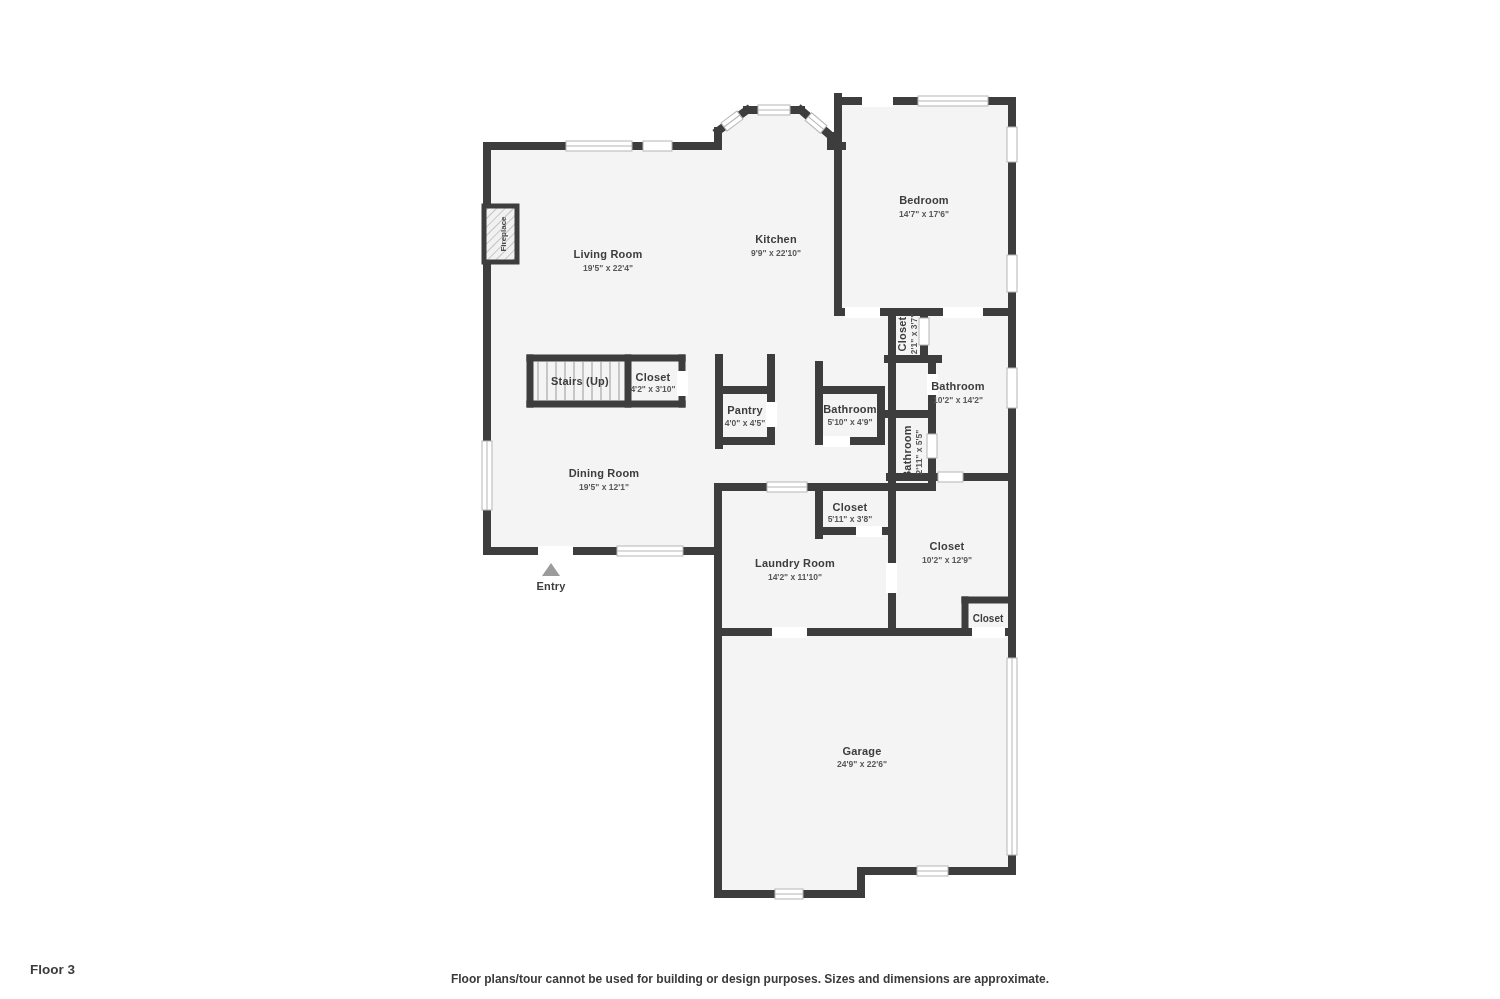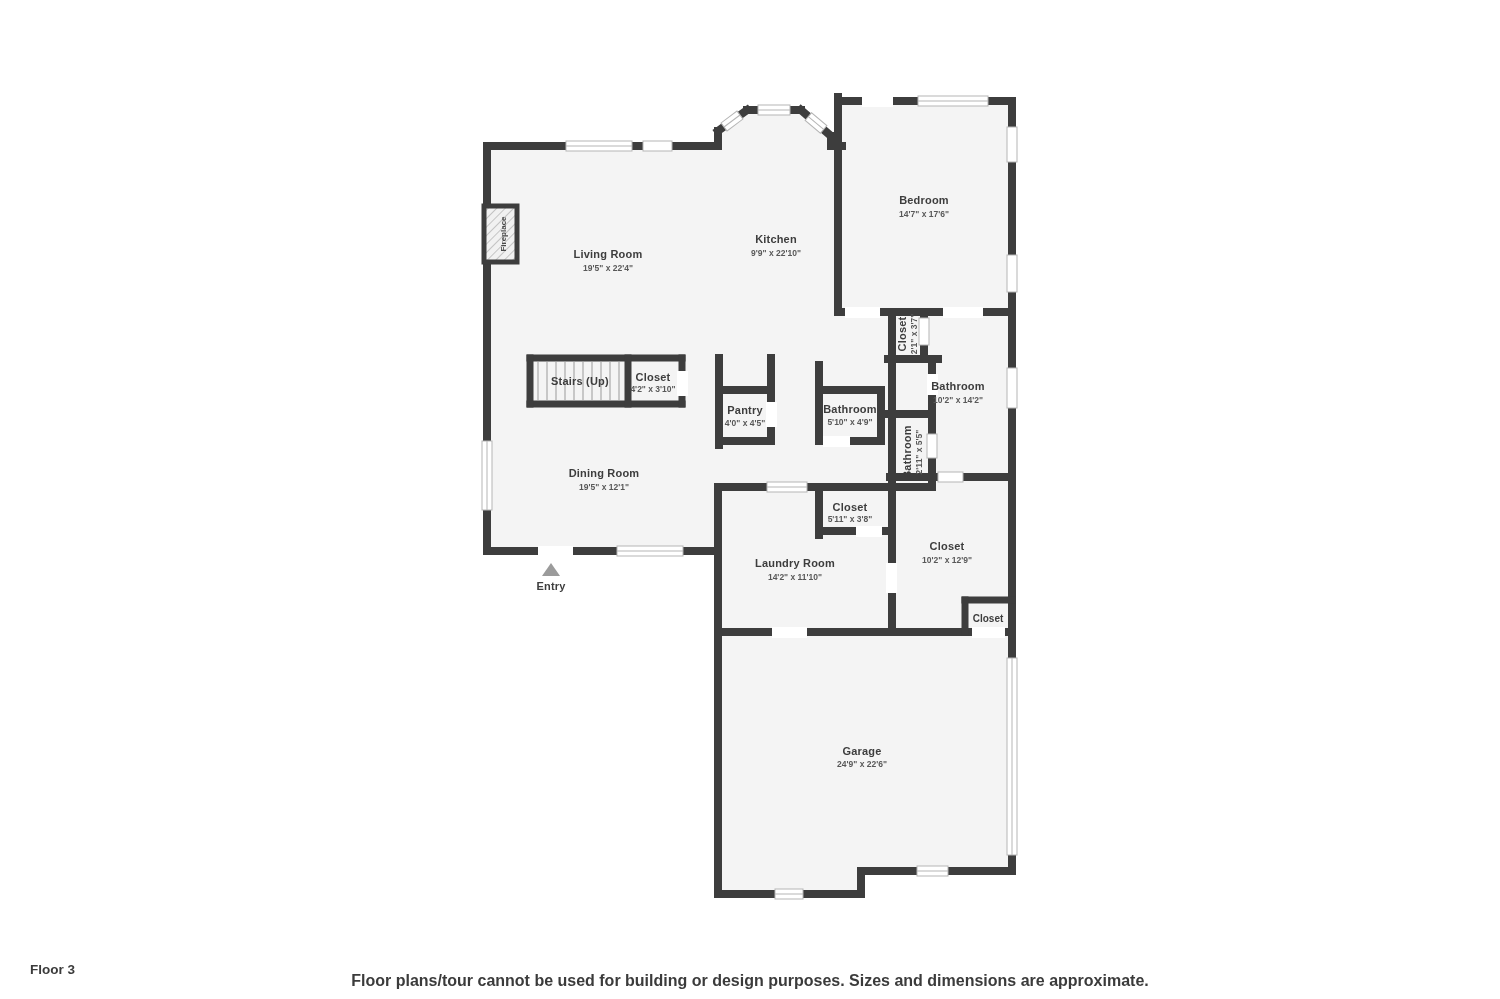--- a/index.html
+++ b/index.html
@@ -13,21 +13,21 @@
   .fp-txt{font-size:8px;font-weight:600;fill:#4a4a4a;text-anchor:middle;}
   .wall{stroke:#3d3d3d;stroke-width:8;stroke-linecap:square;}
   .wall-thin{stroke:#3d3d3d;stroke-width:7;stroke-linecap:square;}
   .opening{fill:#ffffff;stroke:none;}
   .window{fill:#ffffff;stroke:#b5b5b5;stroke-width:1;}
   .winline{stroke:#b5b5b5;stroke-width:1;}
   .tread{stroke:#9a9a9a;stroke-width:1;}
   .floor{fill:#f4f4f4;}
   .floor-label{position:absolute;left:30px;top:962px;font-size:13.5px;font-weight:700;color:#3b3b3b;}
   .disclaimer{position:absolute;left:0;top:972px;width:100%;text-align:center;
-              font-size:16px;font-weight:700;color:#3b3b3b;}
+              font-size:12px;font-weight:700;color:#3b3b3b;}
 </style>
 </head>
 <body>
 
 <div class="stage">
 
 <svg width="1500" height="999" viewBox="0 0 1500 999">
   <defs>
     <pattern id="hatchp" width="6" height="6" patternUnits="userSpaceOnUse" patternTransform="rotate(45)">
       <rect width="6" height="6" fill="#f1f1f1"></rect>

